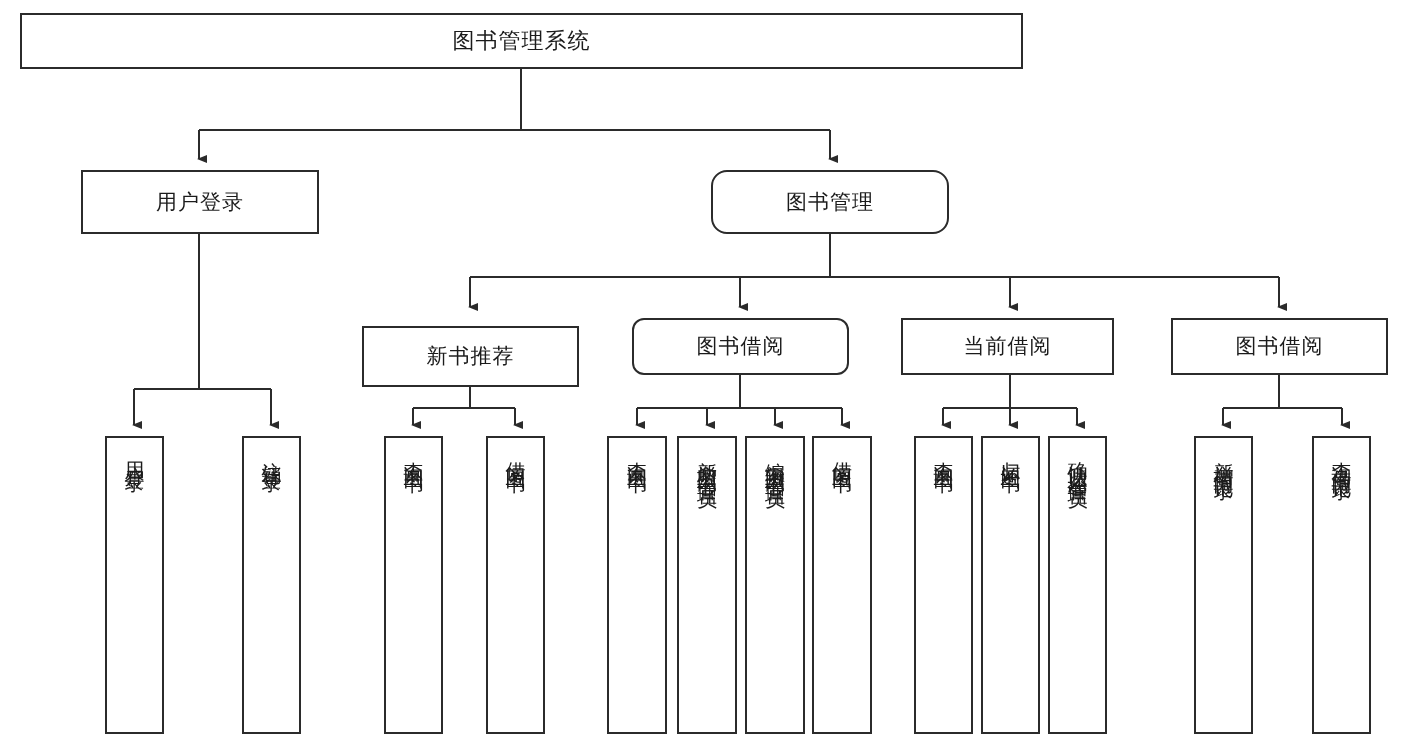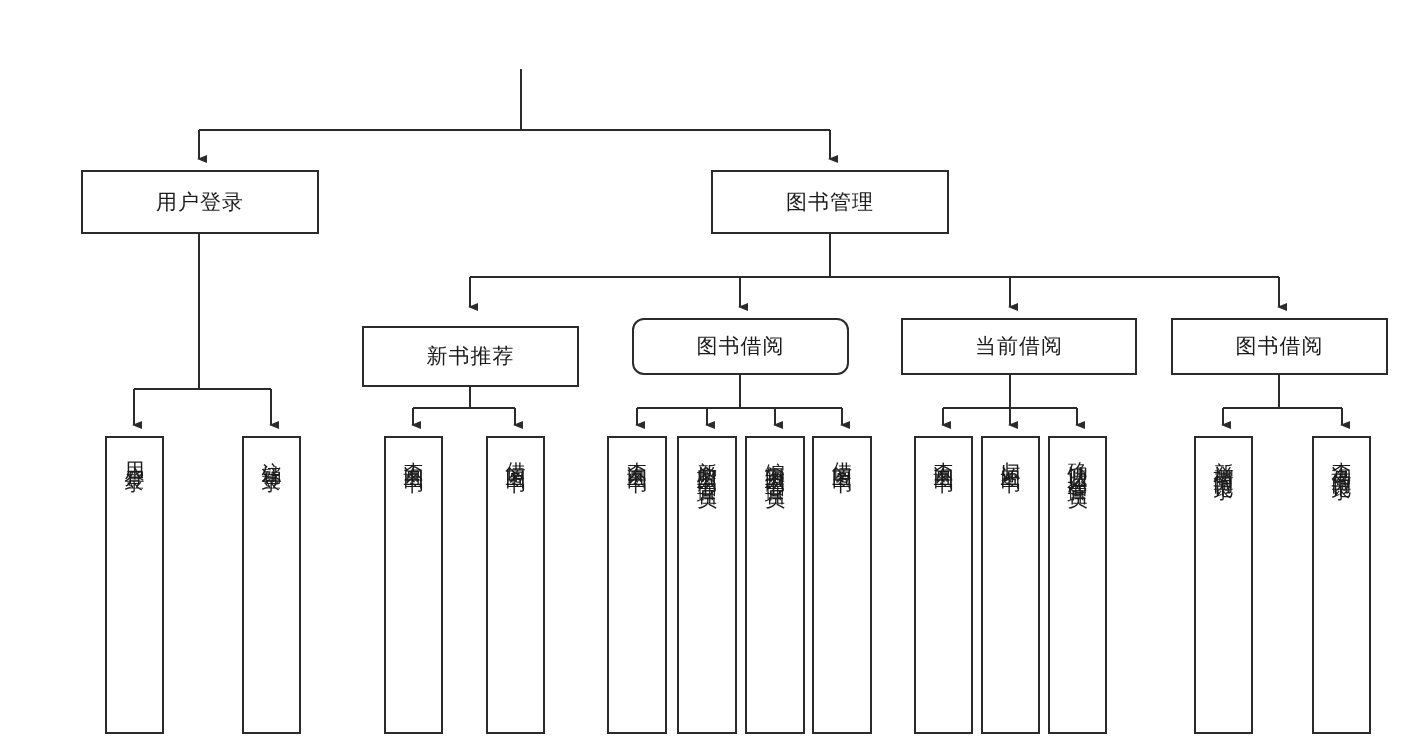--- a/index.html
+++ b/index.html
@@ -115,35 +115,38 @@
       <path d="M1010,408 L1010,425" marker-end="url(#arw)"></path>
       <path d="M1077,408 L1077,425" marker-end="url(#arw)"></path>
 
       <path d="M1279,375 L1279,408"></path>
       <path d="M1223,408 L1342,408"></path>
       <path d="M1223,408 L1223,425" marker-end="url(#arw)"></path>
       <path d="M1342,408 L1342,425" marker-end="url(#arw)"></path>
     </g>
   </svg>
 
+  <div class="node h title" style="left:20px;top:13px;width:1003px;height:56px;">
+    <span>图书管理系统</span>
+  </div>
 
   <div class="node h" style="left:81px;top:170px;width:238px;height:64px;">
     <span>用户登录</span>
   </div>
-  <div class="node h" style="left:711px;top:170px;width:238px;height:64px;">
+  <div class="node h" style="left:711px;top:170px;width:238px;height:64px;border-radius:16px;">
     <span>图书管理</span>
   </div>
 
   <div class="node h" style="left:362px;top:326px;width:217px;height:61px;">
     <span>新书推荐</span>
   </div>
   <div class="node h" style="left:632px;top:318px;width:217px;height:57px;border-radius:12px;">
     <span>图书借阅</span>
   </div>
-  <div class="node h" style="left:901px;top:318px;width:236px;height:57px;">
+  <div class="node h" style="left:901px;top:318px;width:213px;height:57px;">
     <span>当前借阅</span>
   </div>
   <div class="node h" style="left:1171px;top:318px;width:217px;height:57px;">
     <span>图书借阅</span>
   </div>
 
   <div class="node v" style="left:105px;top:436px;width:59px;height:298px;">
     <span class="vtext">用户登录</span>
   </div>
   <div class="node v" style="left:242px;top:436px;width:59px;height:298px;">

